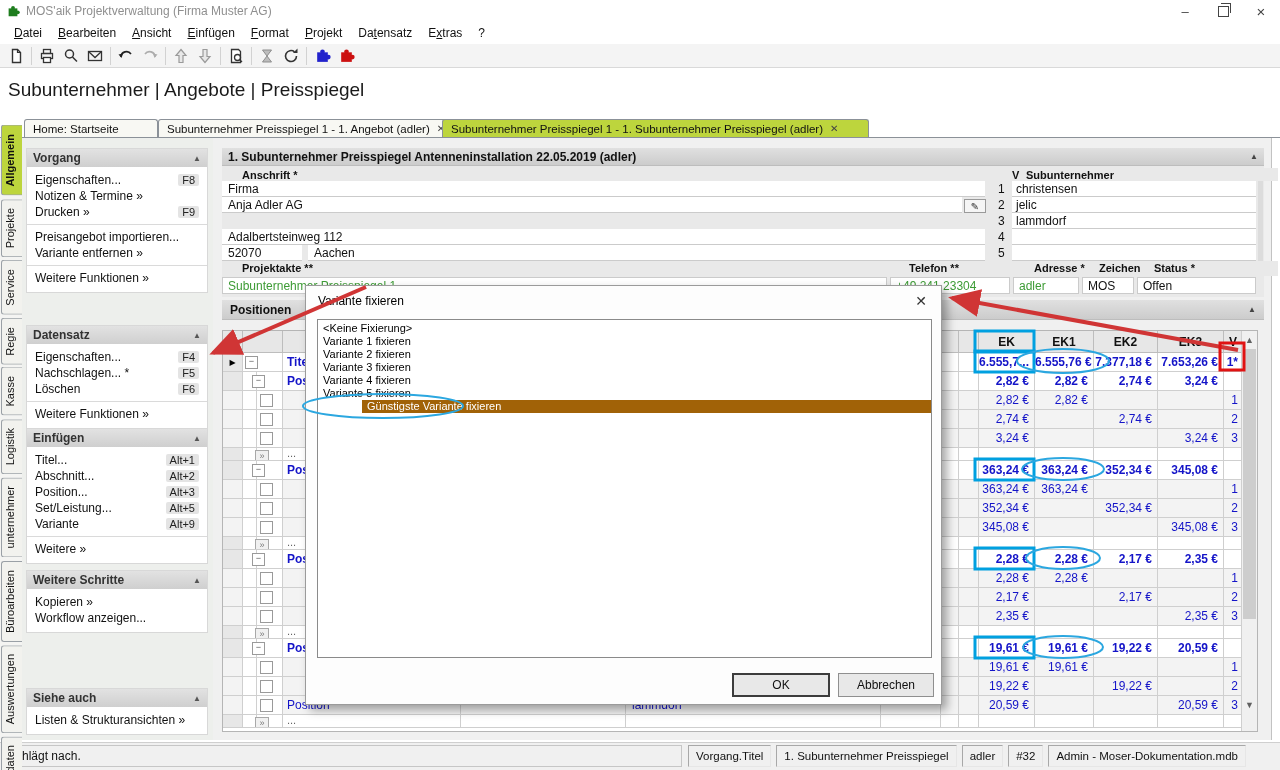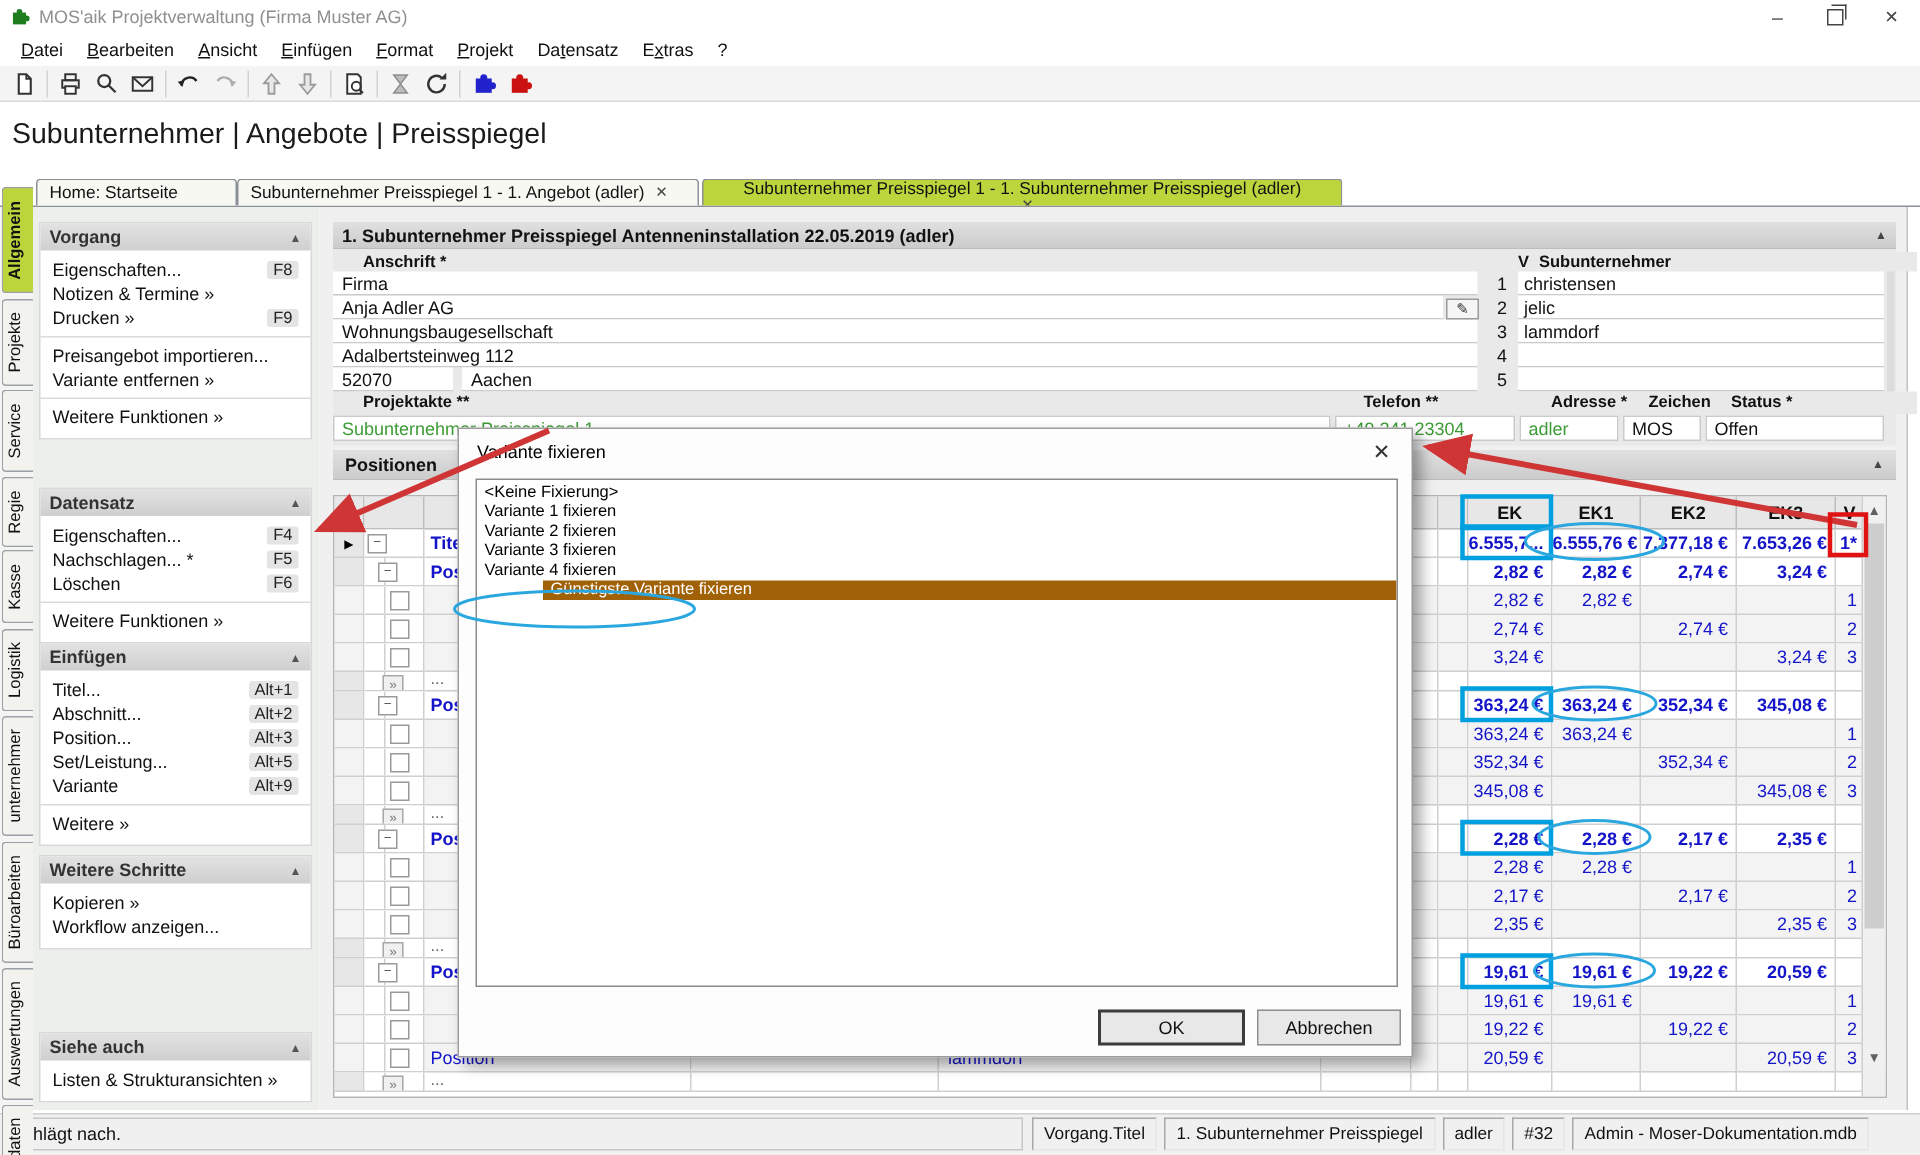--- a/index.html
+++ b/index.html
@@ -258,21 +258,21 @@
   </div>
 
   <div class="tabbar" id="tabbar">
       <div class="tab" style="left: 24px; width: 134px;">
         <span>Home: Startseite</span>
       </div>
       <div class="tab" style="left: 158px; width: 308px;">
         <span>Subunternehmer Preisspiegel 1 - 1. Angebot (adler)</span>
         <span class="tclose">✕</span>
       </div>
-      <div class="tab active" style="left: 468px; width: 427px; flex-direction: column;">
+      <div class="tab active" style="left: 442px; width: 427px;">
         <span>Subunternehmer Preisspiegel 1 - 1. Subunternehmer Preisspiegel (adler)</span>
         <span class="tclose">✕</span>
       </div>
     </div>
 
   <div class="wsline"></div>
   <div class="vstrip"></div>
   <div class="cmdbg"></div>
   <div class="mainbg"></div>
 
@@ -411,23 +411,20 @@
     <div class="f-strip" style="top:20px;height:13px;">
       <span style="left:6px;">Anschrift *</span>
       <span style="left:776px;">V</span>
       <span style="left:790px;">Subunternehmer</span>
     </div>
     <div class="fleft" style="top:49px;width:740px;">
         <span>Anja Adler AG</span>
       </div>
     <div class="fleft" style="top:33px;">
         <span>Firma</span>
-      </div>
-    <div class="fleft" style="top:65px;">
-        <span>Wohnungsbaugesellschaft</span>
       </div>
     <div class="fleft" style="top:81px;">
         <span>Adalbertsteinweg 112</span>
       </div>
     <div class="fleft" style="top:97px;width:80px;">
         <span>52070</span>
       </div>
     <div class="fleft" style="top:97px;left:86px;width:677px;">
         <span>Aachen</span>
       </div>
@@ -887,20 +884,21 @@
 
   <div class="dialog">
     <div class="d-title">Variante fixieren</div>
     <div class="d-close">✕</div>
     <div class="d-list" id="dlist">
         <div class="d-item">&lt;Keine Fixierung&gt;</div>
         <div class="d-item">Variante 1 fixieren</div>
         <div class="d-item">Variante 2 fixieren</div>
         <div class="d-item">Variante 3 fixieren</div>
         <div class="d-item">Variante 4 fixieren</div>
+        <div class="d-item">Variante 5 fixieren</div>
         <div class="d-item sel">Günstigste Variante fixieren</div>
       </div>
     <div class="d-btn d-ok">OK</div>
     <div class="d-btn d-cancel">Abbrechen</div>
   </div>
 
   <div class="statusbar">
     <div class="sb-msg">Schlägt nach.</div>
     <div class="sb-cells" id="sbcells">
         <div class="sb-cell">Vorgang.Titel</div>

